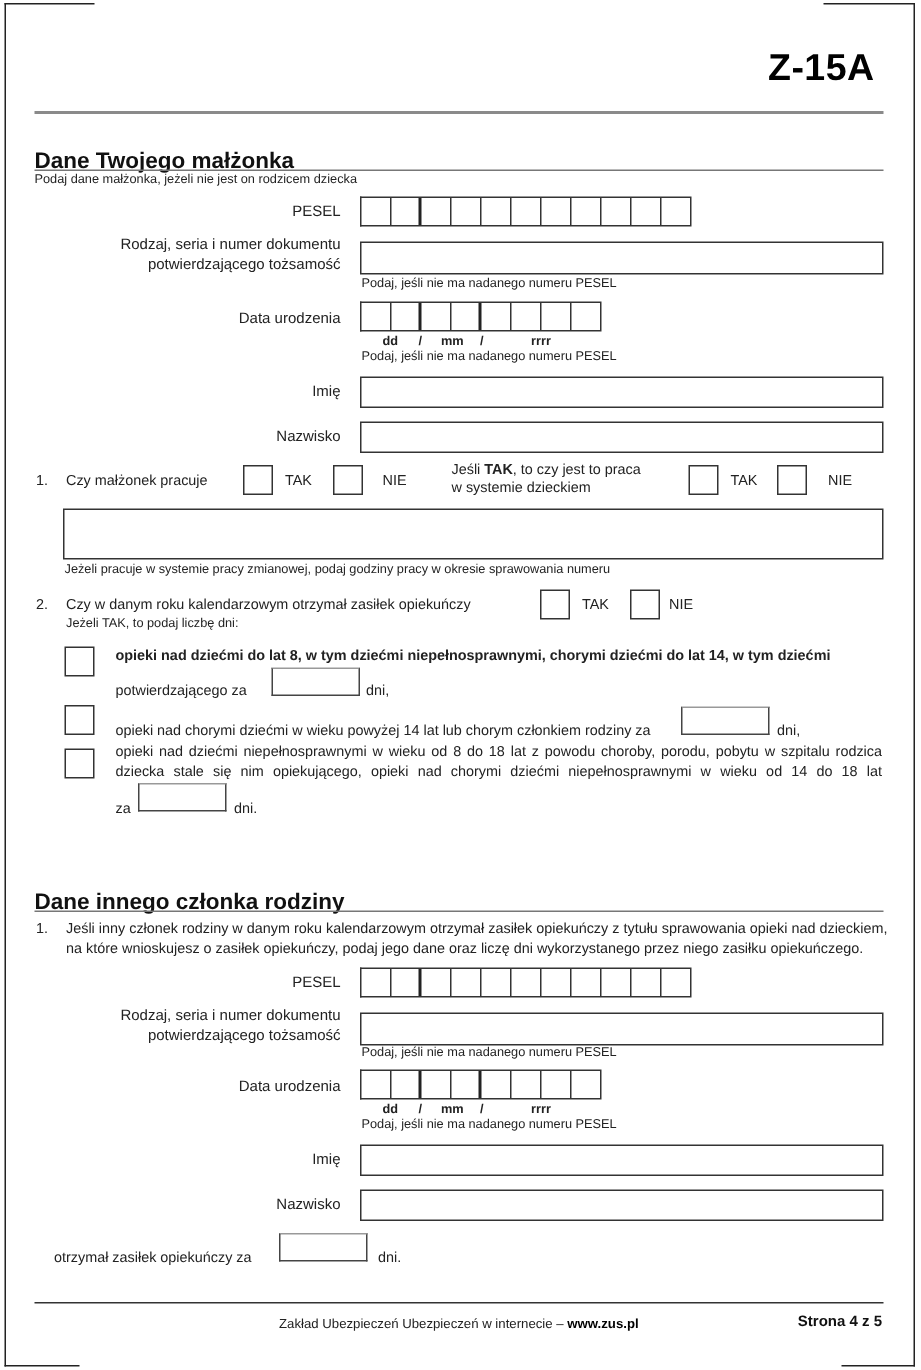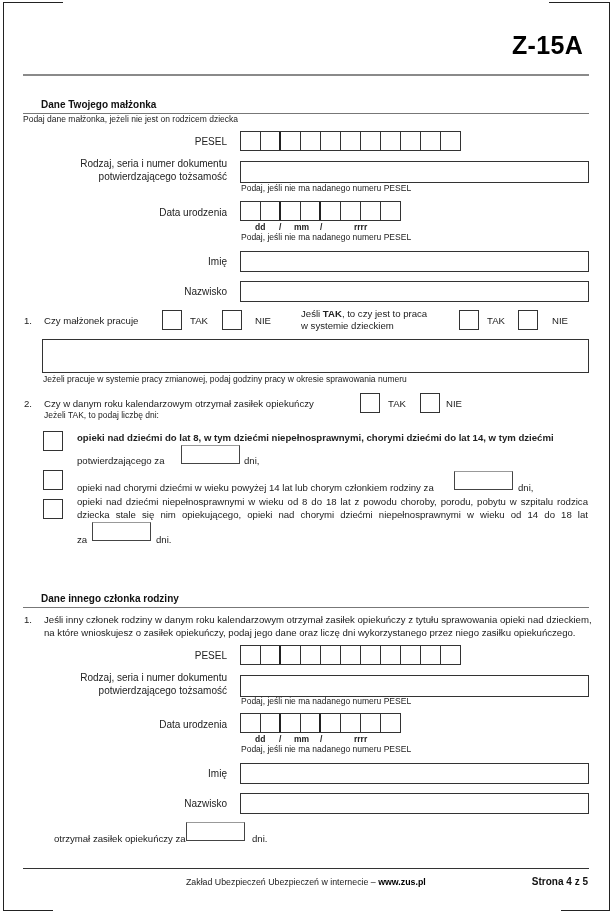--- a/index.html
+++ b/index.html
@@ -1,21 +1,21 @@
 <!DOCTYPE html>
 <html><head>
 <meta charset="utf-8">
 <style>
   html, body { margin:0; padding:0; background:#ffffff; }
   body { width:614px; height:913px; position:relative; overflow:hidden;
          font-family:"Liberation Sans", sans-serif; color:#1a1a1a; }
   .bl { position:absolute; background:#222; }
   .title { position:absolute; right:31px; top:31px; font-size:25px; font-weight:bold; color:#000; letter-spacing:0.3px; }
   .rule-gray { position:absolute; left:23px; width:566px; height:2px; background:#8a8a8a; }
-  .hdr { position:absolute; left:41px; font-size:10px; font-weight:bold; color:#111; }
+  .hdr { position:absolute; left:23px; font-size:15px; font-weight:bold; color:#111; }
   .hdr-line { position:absolute; left:23px; width:566px; height:1px; background:#777; }
   .small { position:absolute; font-size:8.5px; color:#222; white-space:nowrap; }
   .lbl { position:absolute; font-size:10px; color:#222; text-align:right; white-space:nowrap; line-height:13px; }
   .txt { position:absolute; font-size:9.6px; color:#222; white-space:nowrap; line-height:12px; }
   .field { position:absolute; border:1px solid #333; background:#fff; box-sizing:border-box; }
   .cells { position:absolute; display:flex; border:1px solid #333; border-right:none; box-sizing:border-box; height:20px; }
   .cell { width:20px; height:18px; border-right:1px solid #333; box-sizing:border-box; }
   .cell.thick { border-right:2px solid #222; }
   .cb { position:absolute; width:20px; height:20px; border:1px solid #333; box-sizing:border-box; background:#fff; }
   .dni { position:absolute; width:59px; height:19px; border:1px solid #444; border-top-color:#999; box-sizing:border-box; }
@@ -175,19 +175,19 @@
 <div class="small" style="left:294px; top:734px; font-weight:bold;">mm</div>
 <div class="small" style="left:320px; top:734px; font-weight:bold;">/</div>
 <div class="small" style="left:354px; top:734px; font-weight:bold;">rrrr</div>
 <div class="small" style="left:241px; top:744px;">Podaj, jeśli nie ma nadanego numeru PESEL</div>
 
 <div class="lbl" style="right:387px; top:767px;">Imię</div>
 <div class="field" style="left:240px; top:763px; width:349px; height:21px;"></div>
 <div class="lbl" style="right:387px; top:797px;">Nazwisko</div>
 <div class="field" style="left:240px; top:793px; width:349px; height:21px;"></div>
 
-<div class="txt" style="left:54px; top:833px;">otrzymał zasiłek opiekuńczy za</div>
+<div class="txt" style="left:36px; top:833px;">otrzymał zasiłek opiekuńczy za</div>
 <div class="dni" style="left:186px; top:822px;"></div>
 <div class="txt" style="left:252px; top:833px;">dni.</div>
 
 <div class="footer-line"></div>
 <div class="footer-text"><span>Zakład Ubezpieczeń Ubezpieczeń w internecie – </span><b>www.zus.pl</b></div>
 <div class="page-num">Strona 4 z 5</div>
 
 </body></html>

